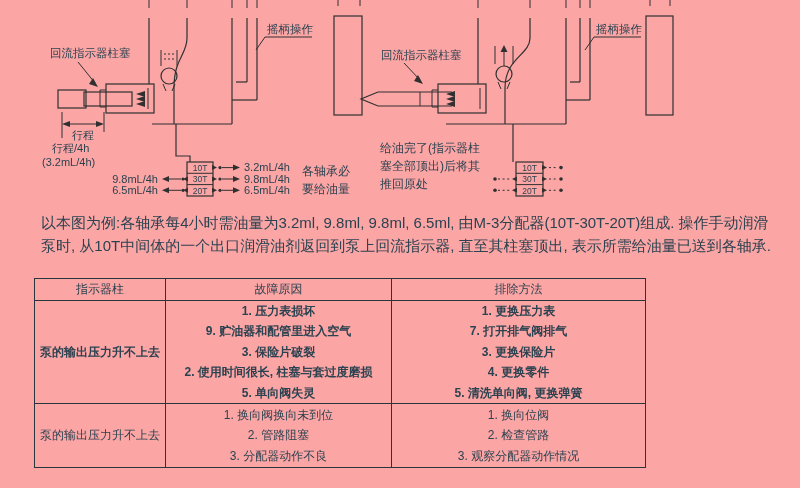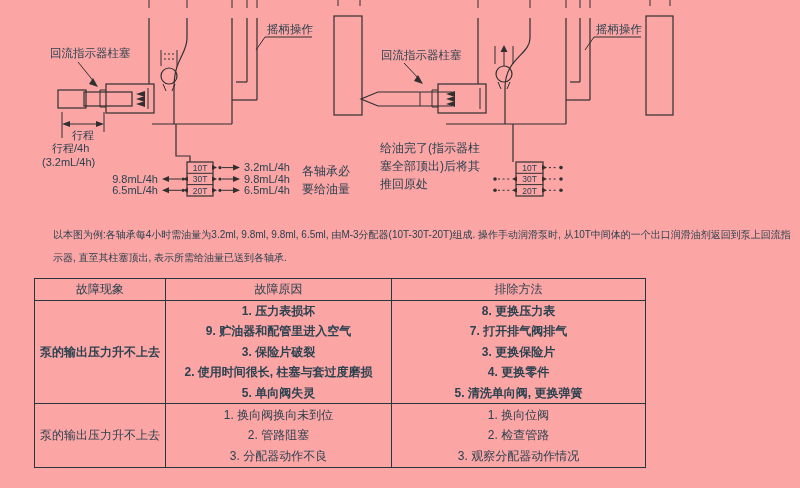--- a/index.html
+++ b/index.html
@@ -6,22 +6,22 @@
   body{width:800px;height:488px;background:#ffffff;position:relative;overflow:hidden;
        font-family:"Liberation Sans", sans-serif;}
   .page{position:absolute;inset:0;background:#fca5a5;}
   svg.diagrams{position:absolute;left:0;top:0;}
   svg .ln{stroke:#303030;stroke-width:1.2;fill:none;}
   svg .thin{stroke:#303030;stroke-width:1;fill:none;}
   svg .dash{stroke:#303030;stroke-width:1;fill:none;stroke-dasharray:2,2.6;}
   svg .fillshape{fill:#303030;stroke:none;}
   svg text{fill:#2b4250;font-family:"Liberation Sans", sans-serif;}
   .t11{font-size:11px;} .t115{font-size:11.5px;} .t12{font-size:12px;} .t85{font-size:8.5px;}
-  .para{position:absolute;left:37px;top:208px;width:740px;margin:16px;
-        font-size:10px;line-height:22.5px;color:#2b4250;}
+  .para{position:absolute;left:37px;top:208px;width:740px;margin:4px;
+        font-size:15px;line-height:22.5px;color:#2b4250;}
   table.faults{position:absolute;left:34px;top:278px;width:611px;
         border-collapse:collapse;table-layout:fixed;
         font-size:12px;color:#2b4250;}
   table.faults th, table.faults td{border:1.5px solid #2a363e;font-weight:normal;
         padding:0;vertical-align:middle;}
   th.c1, td.c1{text-align:center;}
   th.cl, td.cl{text-align:center;padding-left:13px;}
   tr.hdr th{height:21px;}
   tr.r1 td{height:101px;font-weight:bold;}
   tr.r2 td{height:63px;}
@@ -255,35 +255,35 @@
   <p class="para">以本图为例:各轴承每4小时需油量为3.2ml, 9.8ml, 9.8ml, 6.5ml, 由M-3分配器(10T-30T-20T)组成. 操作手动润滑泵时, 从10T中间体的一个出口润滑油剂返回到泵上回流指示器, 直至其柱塞顶出, 表示所需给油量已送到各轴承.</p>
 
   <table class="faults">
     <colgroup>
         <col style="width:131px">
         <col style="width:226px">
         <col style="width:254px">
       </colgroup>
     <tbody>
         <tr class="hdr">
-      <th class="c1">故障现象</th>
+      <th class="c1">指示器柱</th>
       <th class="cl">故障原因</th>
       <th class="cl">排除方法</th>
     </tr>
     <tr class="r1">
       <td class="c1">泵的输出压力升不上去</td>
       <td class="cl">
         <div class="li">1. 压力表损坏</div>
         <div class="li">9. 贮油器和配管里进入空气</div>
         <div class="li">3. 保险片破裂</div>
         <div class="li">2. 使用时间很长, 柱塞与套过度磨损</div>
         <div class="li">5. 单向阀失灵</div>
       </td>
       <td class="cl">
-        <div class="li">8. 更换压力表</div>
+        <div class="li">1. 更换压力表</div>
         <div class="li">7. 打开排气阀排气</div>
         <div class="li">3. 更换保险片</div>
         <div class="li">4. 更换零件</div>
         <div class="li">5. 清洗单向阀, 更换弹簧</div>
       </td>
     </tr>
     <tr class="r2">
       <td class="c1">泵的输出压力升不上去</td>
       <td class="cl">
         <div class="li">1. 换向阀换向未到位</div>

